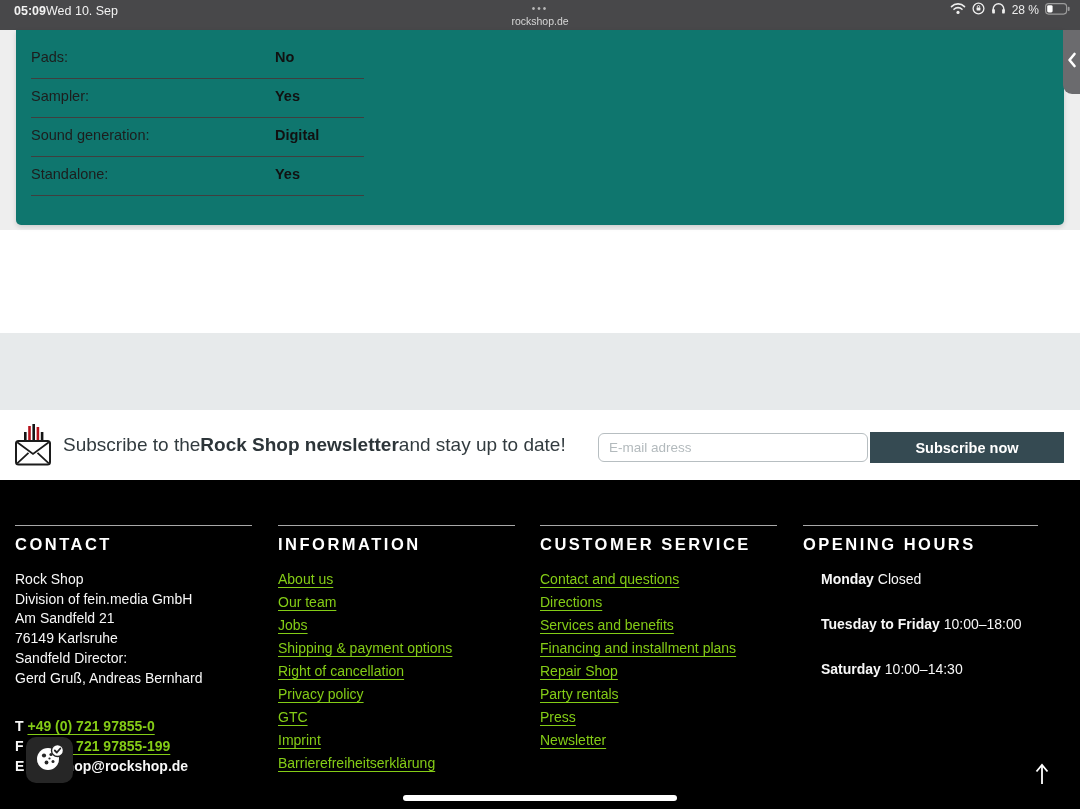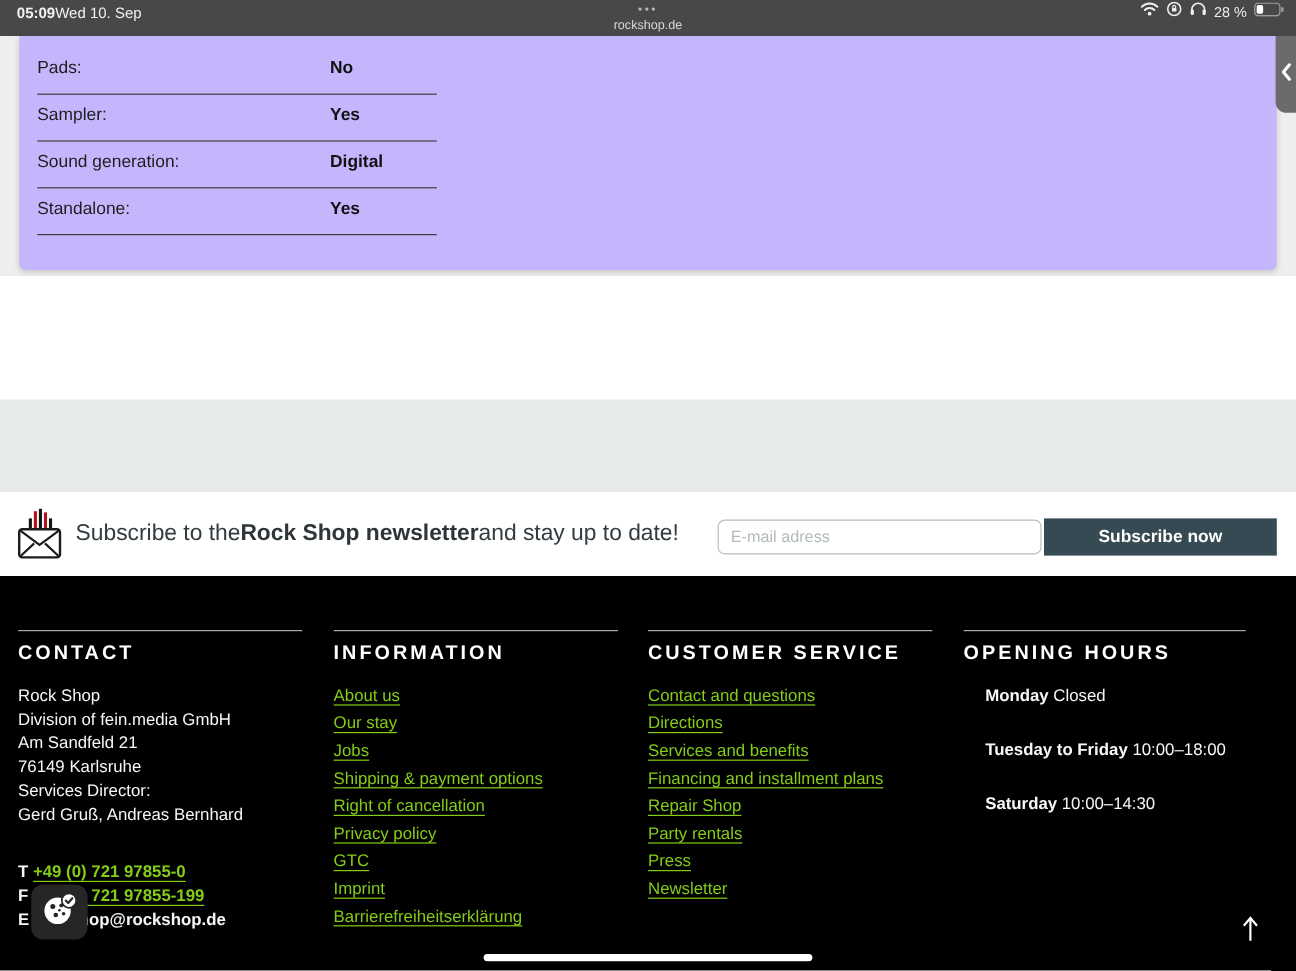--- a/index.html
+++ b/index.html
@@ -12,21 +12,21 @@
   .sb-left { position:absolute; left:14px; top:4px; font-size:12.5px; display:flex; gap:0; }
   .sb-time { font-weight:700; }
   .sb-center { position:absolute; left:0; right:0; top:0; text-align:center; }
   .sb-dots { font-size:10px; color:#b9b9b9; letter-spacing:2px; line-height:11px; margin-top:3px; }
   .sb-site { font-size:10.5px; color:#d6d6d6; line-height:12px; margin-top:1px; }
   .sb-right { position:absolute; right:10px; top:0; height:20px; display:flex; align-items:center; gap:6px; }
   .sb-pct { font-size:12px; color:#ededed; }
 
   
   .product-section { position:absolute; left:0; top:30px; width:1080px; height:200px; background:#eeeeee; }
-  .spec-card { position:absolute; left:16px; top:0; width:1048px; height:195px; background:#c4b5fd;
+  .spec-card { position:absolute; left:16px; top:0; width:1048px; height:195px; background:#0f766e;
                border-radius:0 0 5px 5px; box-shadow:0 2px 5px rgba(0,0,0,.14);text-decoration:underline; }
   .spec-table { position:absolute; left:15px; top:10px; width:333px; }
   .spec-row { position:relative; height:39px; border-bottom:1px solid #3f3f3f; }
   .spec-label { position:absolute; left:0; top:9px; font-size:14.5px; color:#1d1d1d; }
   .spec-value { position:absolute; left:244px; top:9px; font-size:14.5px; font-weight:700; color:#111; }
 
   
   .side-tab { position:absolute; right:0; top:30px; width:17px; height:64px; background:#6b6b6e;
               border-radius:0 0 0 9px; display:flex; align-items:center; justify-content:center; cursor:pointer; }
 
@@ -178,41 +178,41 @@
 
     <div class="f-col f-col-1">
       <div class="f-rule"></div>
       <div class="f-heading">CONTACT</div>
       <div class="f-address">
 
       <div>Rock Shop</div>
           <div>Division of fein.media GmbH</div>
           <div>Am Sandfeld 21</div>
           <div>76149 Karlsruhe</div>
-          <div>Services Director:</div>
+          <div>Sandfeld Director:</div>
           <div>Gerd Gruß, Andreas Bernhard</div>
         </div>
       <div class="f-phones">
         <div>
 
             <div><span>T </span><a>+49 (0) 721 97855-0</a></div>
 
             <div><span>F </span><a>+49 (0) 721 97855-199</a></div>
           </div>
         <div><span>E </span><span>rockshop@rockshop.de</span></div>
       </div>
     </div>
 
     <div class="f-col f-col-2">
       <div class="f-rule"></div>
       <div class="f-heading">INFORMATION</div>
       <ul class="f-links">
 
       <li><a>About us</a></li>
-          <li><a>Our stay</a></li>
+          <li><a>Our team</a></li>
           <li><a>Jobs</a></li>
           <li><a>Shipping &amp; payment options</a></li>
           <li><a>Right of cancellation</a></li>
           <li><a>Privacy policy</a></li>
           <li><a>GTC</a></li>
           <li><a>Imprint</a></li>
           <li><a>Barrierefreiheitserklärung</a></li>
         </ul>
     </div>
 

